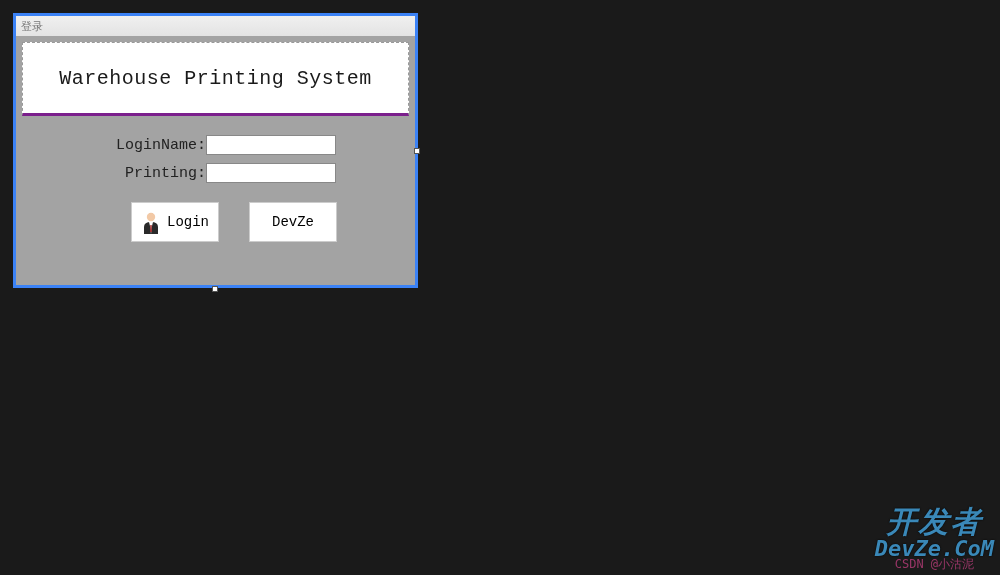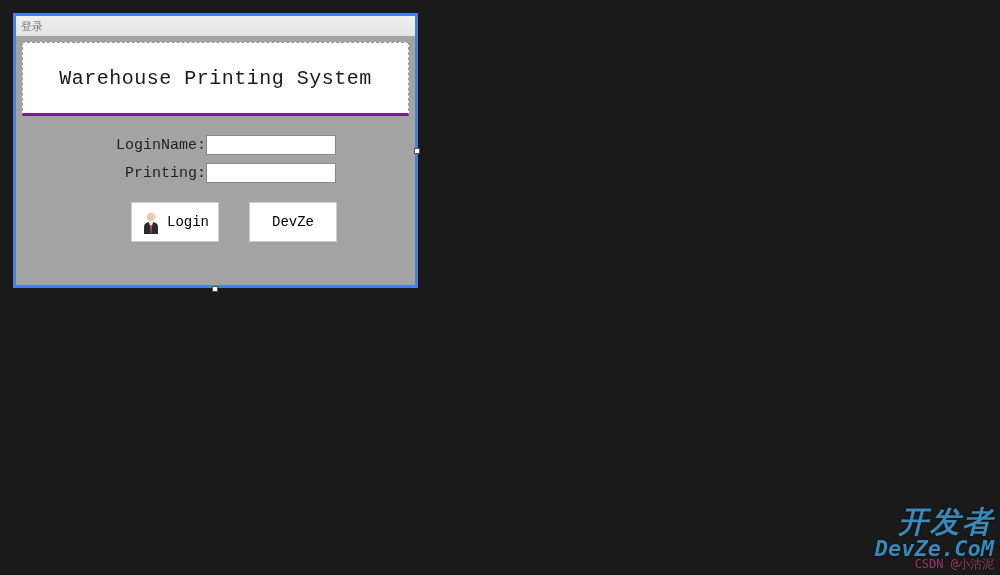--- a/index.html
+++ b/index.html
@@ -105,21 +105,21 @@
       height: 6px;
       background: #fff;
       border: 1px solid #555;
     }
     .handle.right { left: 414px; top: 148px; }
     .handle.bottom { left: 212px; top: 286px; }
     .watermark {
       position: absolute;
       right: 6px;
       bottom: 4px;
-      text-align: right;
+      text-align: center;
       line-height: 1.05;
       pointer-events: none;
     }
     .watermark .cn {
       font-size: 30px;
       font-weight: bold;
       font-style: italic;
       color: #3a88b8;
       text-shadow: 0 0 2px #000;
       letter-spacing: 2px;

